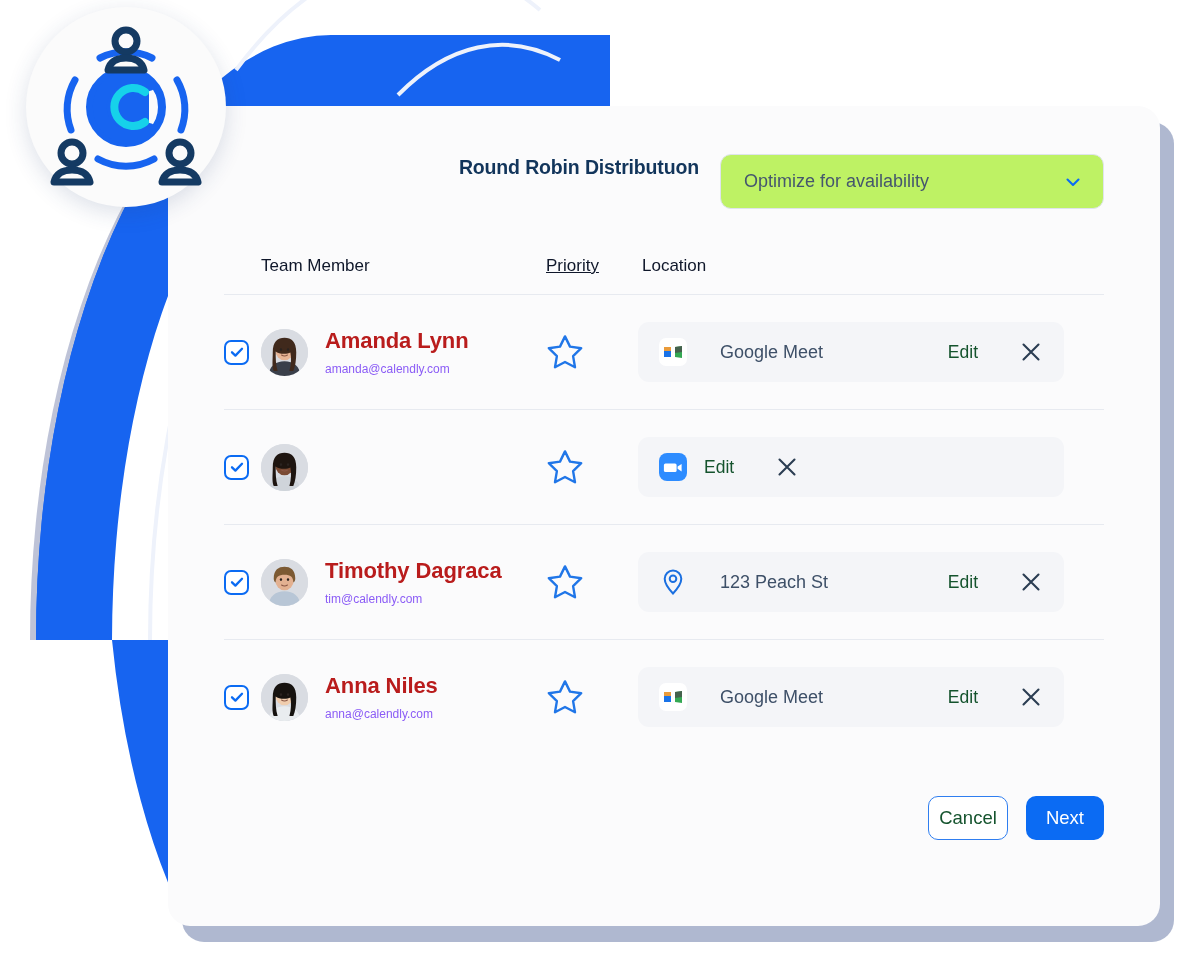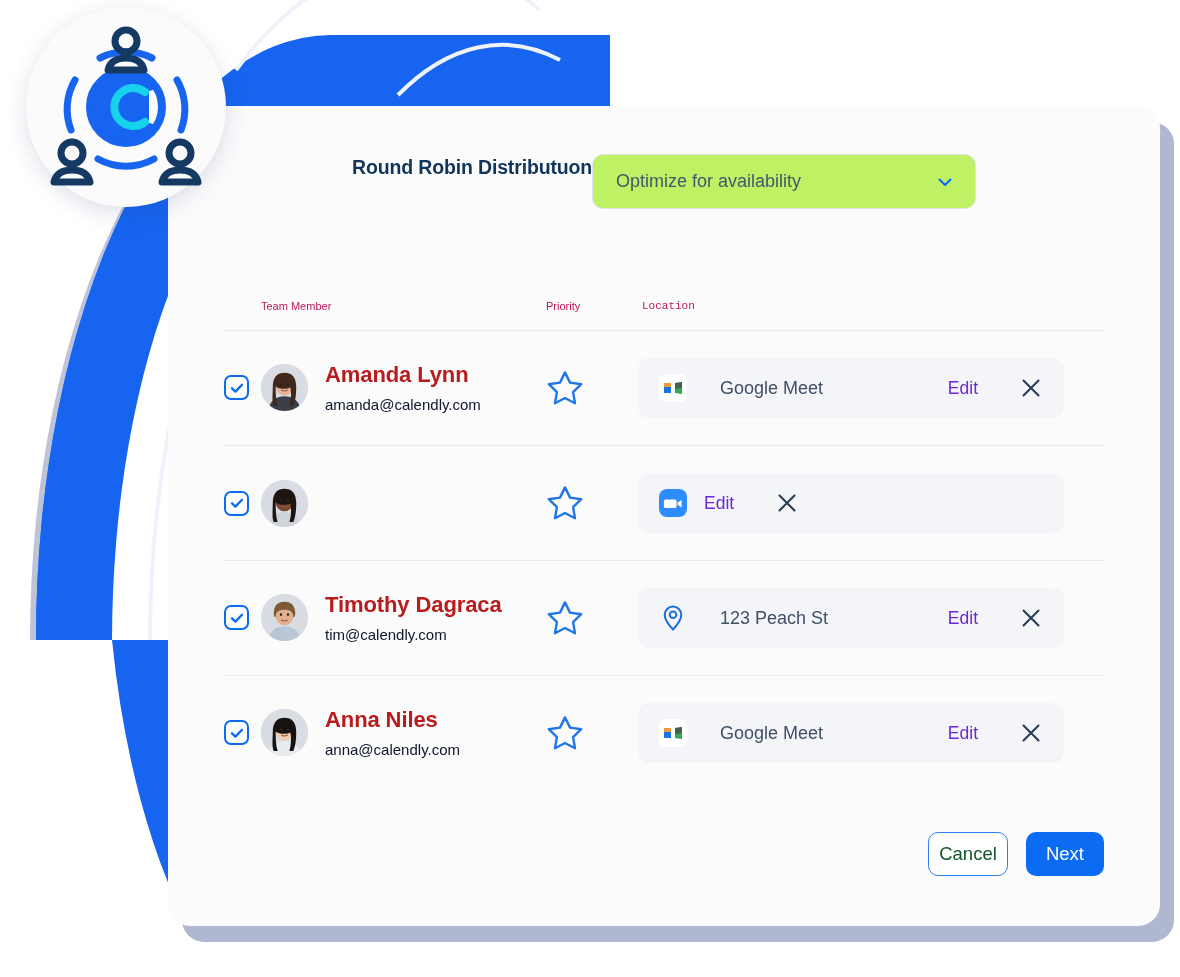--- a/index.html
+++ b/index.html
@@ -42,21 +42,22 @@
     position: absolute;
     inset: 0;
     padding: 44px 56px 0 56px;
     box-sizing: border-box;
   }
 
   
   .head-row {
     display: flex;
     align-items: flex-start;
-    justify-content: center;
+    justify-content: flex-end;
+    gap: 21px;
   }
   .head-text { max-width: 450px; padding-top: 6px; }
   .title {
     font-size: 19.5px;
     font-weight: bold;
     color: #12355b;
     letter-spacing: -0.15px;
     margin: 0 0 13px 0;
   }
   .subtitle {
@@ -88,27 +89,26 @@
 
   
   .table { margin-top: 47px; }
   .thead {
     display: flex;
     align-items: center;
     padding-bottom: 18px;
     border-bottom: 1px solid #e7eaf0;
   }
   .th {
-    font-size: 11px;
-    color: #be185d;
-    margin-top: 44px;
+    font-size: 17px;
+    color: #0f172a;
   }
   .th-member { width: 322px; padding-left: 37px; box-sizing: border-box; }
-  .th-priority { width: 92px; }
-  .th-location { flex: 1; padding-left: 4px; font-family: Liberation Mono, monospace; }
+  .th-priority { width: 92px; text-decoration: underline; }
+  .th-location { flex: 1; padding-left: 4px; }
 
   .row {
     display: flex;
     align-items: center;
     height: 114px;
     border-bottom: 1px solid #e7eaf0;
   }
   .row:last-child { border-bottom: none; }
 
   .cell-member {
@@ -152,22 +152,22 @@
 
   .person { margin-left: 17px; }
   .person-name {
     font-size: 22px;
     font-weight: bold;
     color: #b91c1c;
     letter-spacing: -0.1px;
     line-height: 1.2;
   }
   .person-email {
-    font-size: 15px;
-    color: #0f172a;
+    font-size: 12px;
+    color: #8b5cf6;
     margin-top: 8px;
     line-height: 1.2;
   }
 
   .star { width: 38px; height: 38px; display: block; }
 
   .loc-pill {
     width: 426px;
     height: 60px;
     box-sizing: border-box;
@@ -180,21 +180,21 @@
   }
   .loc-icon { width: 30px; height: 30px; flex: none; display: block; }
   .loc-label {
     flex: 1;
     margin-left: 16px;
     font-size: 18px;
     color: #3e5068;
   }
   .loc-edit {
     font-size: 17.5px;
-    color: #6d28d9;
+    color: #14532d;
     margin-right: 26px;
   }
   .loc-remove { width: 22px; height: 22px; display: block; }
 
   
   .footer {
     display: flex;
     justify-content: flex-end;
     align-items: center;
     margin-top: 42px;

